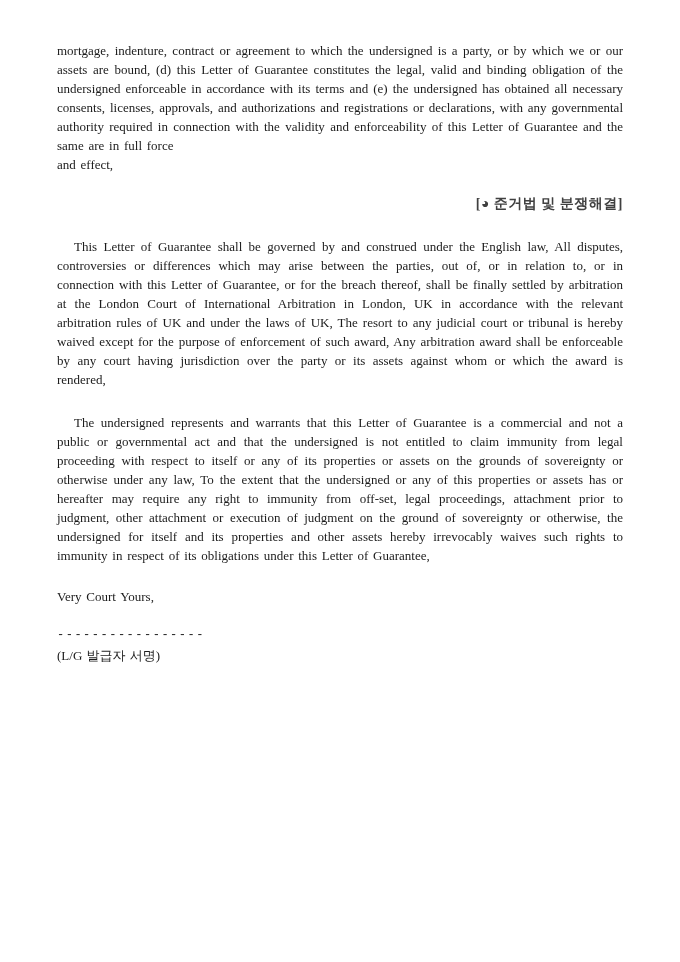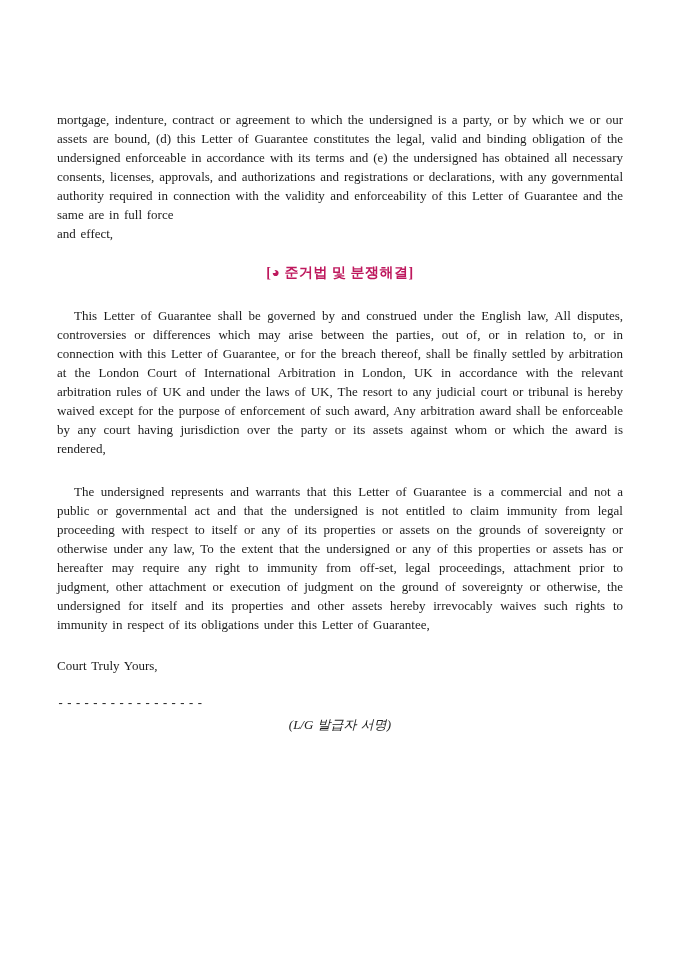--- a/index.html
+++ b/index.html
@@ -6,83 +6,82 @@
     margin: 0;
     padding: 0;
     background: #ffffff;
   }
   .page {
     position: relative;
     width: 680px;
     height: 962px;
     box-sizing: border-box;
     background: #ffffff;
-    padding: 110px 57px 0 57px;
+    padding: 41px 57px 0 57px;
     font-family: "Liberation Serif", "DejaVu Serif", serif;
     font-size: 13px;
     line-height: 19px;
     color: #1b1b1b;
     overflow: hidden;
   }
   .para {
     margin: 0;
     text-align: justify;
     white-space: pre-line;
     word-spacing: 1.5px;
   }
   .indent {
     text-indent: 17px;
     margin-top: 24px;
   }
   .heading {
     margin: 20px 0 9px 0;
     font-size: 14px;
     font-weight: bold;
-    color: #be185d;
+    color: #404040;
     letter-spacing: 0.5px;
-    text-align: center;
+    text-align: right;
   }
   .witness {
     margin-top: 21px;
   }
   .valediction {
     margin: 22px 0 0 0;
     text-align: left;
     word-spacing: 1.5px;
   }
   .sign-line {
     margin-top: 20px;
     letter-spacing: 1.5px;
     font-family: "Liberation Mono", "DejaVu Sans Mono", monospace;
     font-size: 12px;
     line-height: 19px;
     color: #1b1b1b;
   }
   .sign-caption {
     margin: 1px 0 0 0;
-    text-align: center;
+    text-align: left;
     word-spacing: 1px;
-    font-style: italic;
   }
 </style>
 </head>
 <body>
 
 <div class="page">
 
   <p class="para">mortgage, indenture, contract or agreement to which the undersigned is a party, or by which we or our assets are bound, (d) this Letter of Guarantee constitutes the legal, valid and binding obligation of the undersigned enforceable in accordance with its terms and (e) the undersigned has obtained all necessary consents, licenses, approvals, and authorizations and registrations or declarations, with any governmental authority required in connection with the validity and enforceability of this Letter of Guarantee and the same are in full force
 and effect,</p>
 
   <h2 class="heading">[◕ 준거법 및 분쟁해결]</h2>
 
   <p class="para indent">This Letter of Guarantee shall be governed by and construed under the English law, All disputes, controversies or differences which may arise between the parties, out of, or in relation to, or in connection with this Letter of Guarantee, or for the breach thereof, shall be finally settled by arbitration at the London Court of International Arbitration in London, UK in accordance with the relevant arbitration rules of UK and under the laws of UK, The resort to any judicial court or tribunal is hereby waived except for the purpose of enforcement of such award, Any arbitration award shall be enforceable by any court having jurisdiction over the party or its assets against whom or which the award is rendered,</p>
 
 
   <p class="para indent">The undersigned represents and warrants that this Letter of Guarantee is a commercial and not a public or governmental act and that the undersigned is not entitled to claim immunity from legal proceeding with respect to itself or any of its properties or assets on the grounds of sovereignty or otherwise under any law, To the extent that the undersigned or any of this properties or assets has or hereafter may require any right to immunity from off-set, legal proceedings, attachment prior to judgment, other attachment or execution of judgment on the ground of sovereignty or otherwise, the undersigned for itself and its properties and other assets hereby irrevocably waives such rights to immunity in respect of its obligations under this Letter of Guarantee,</p>
 
 
-  <p class="valediction">Court Truly Yours,</p>
+  <p class="valediction">Very Court Yours,</p>
 
   <div class="sign-line">-----------------</div>
 
   <p class="sign-caption">(L/G 발급자 서명)</p>
 
 </div>
 
 </body></html>

